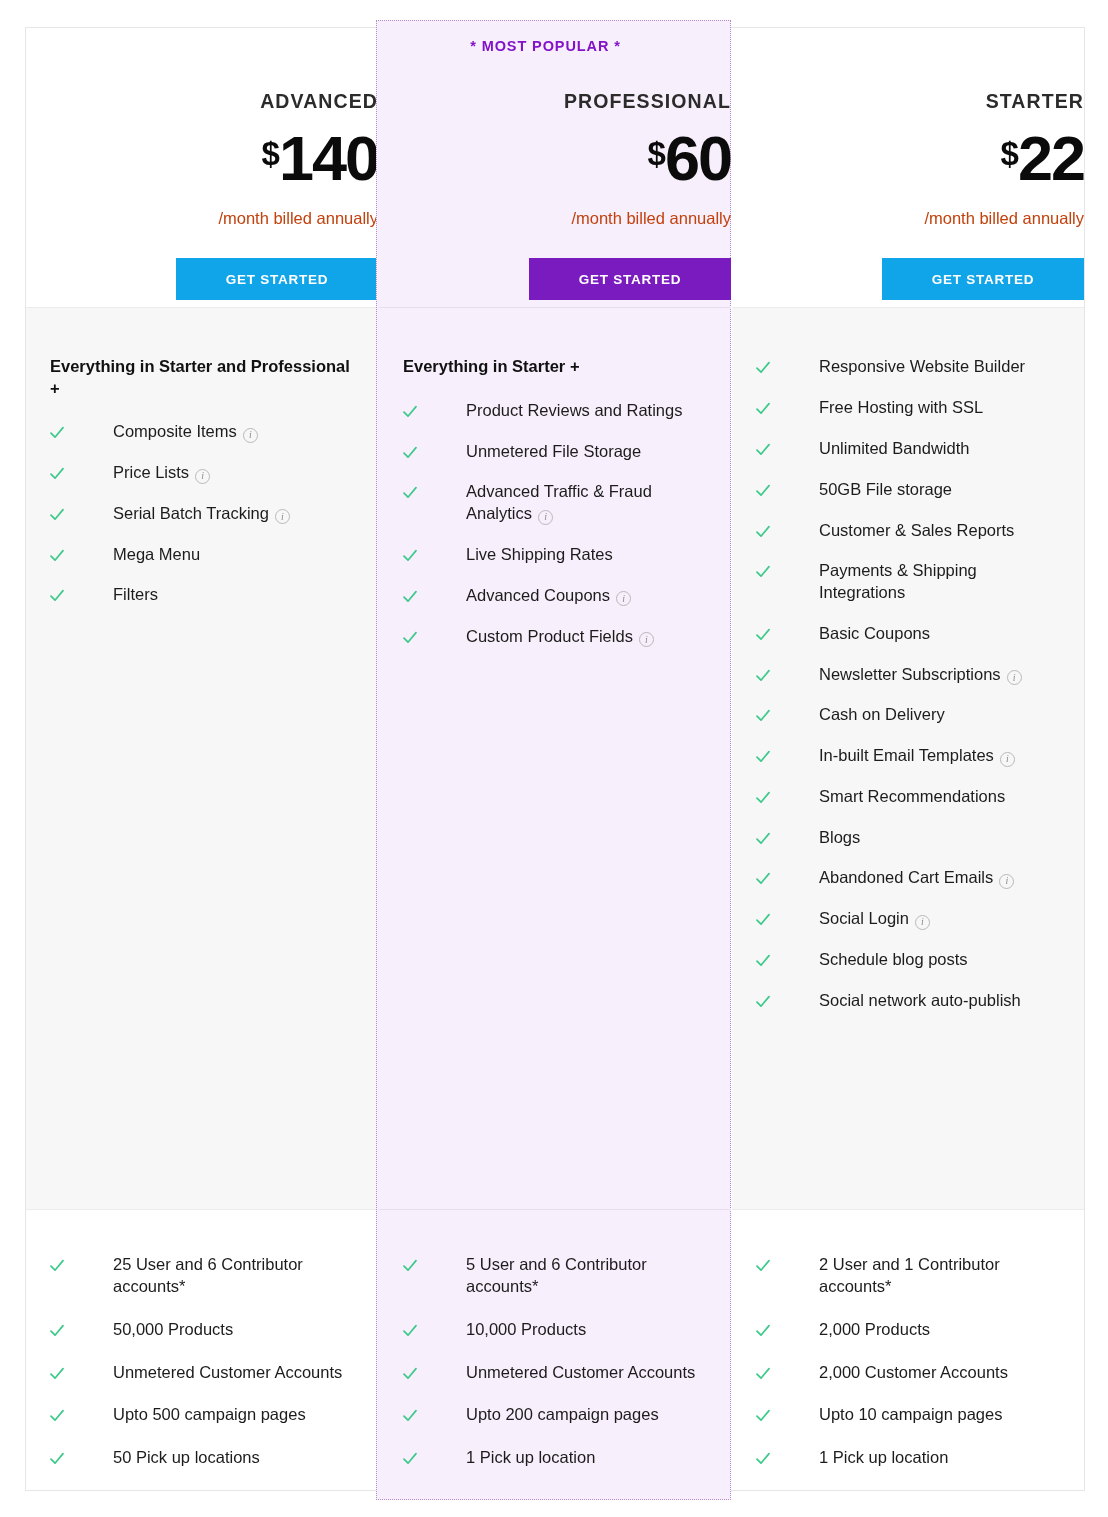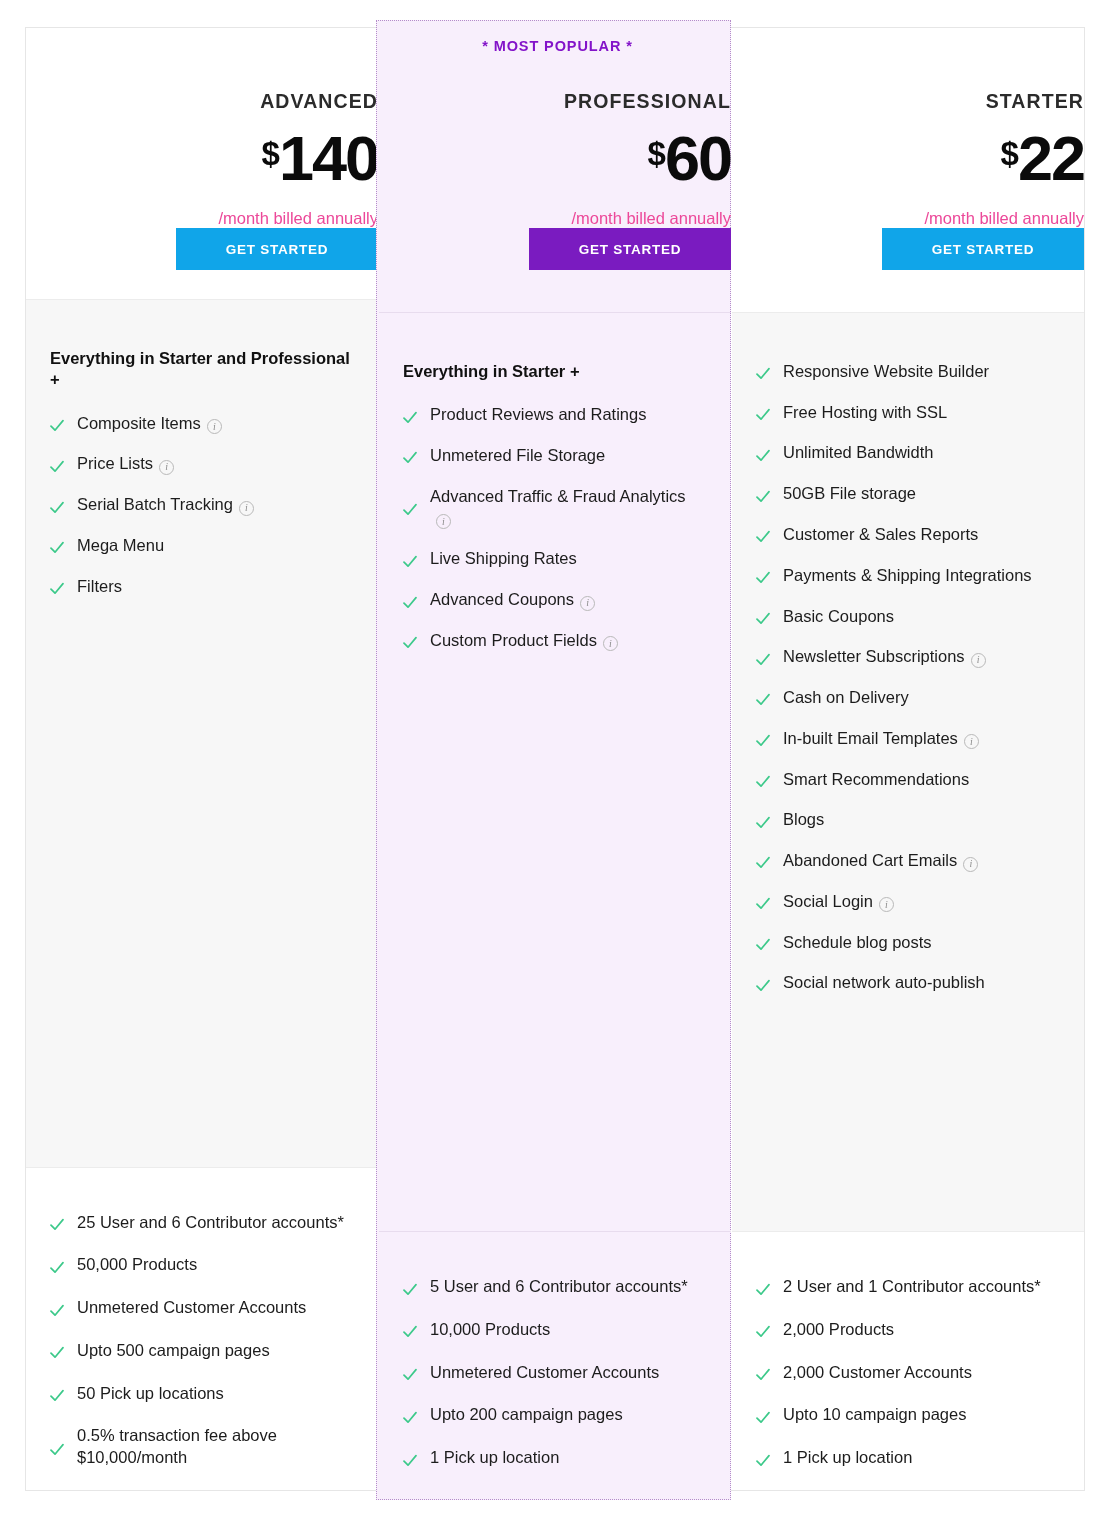--- a/index.html
+++ b/index.html
@@ -76,23 +76,24 @@
     letter-spacing: -1px;
   }
   .price .amt {
     font-size: 63px;
     font-weight: bold;
     letter-spacing: -2px;
   }
   .billing {
     margin-top: 19px;
     font-size: 16.5px;
-    color: #ec4899;
+    color: #c2410c;
   }
   .cta {
+    margin-top: 30px;
     width: 202px;
     height: 42px;
     border: none;
     color: #ffffff;
     font-size: 13.5px;
     font-weight: bold;
     letter-spacing: 0.75px;
     cursor: pointer;
     font-family: "Liberation Sans", sans-serif;
     display: flex;
@@ -128,25 +129,26 @@
     flex: 1;
     background: #ffffff;
     padding: 44px 26px 0 24px;
   }
   .col.popular .plan-limits { background: transparent; }
 
   
   ul.feat { list-style: none; }
   ul.feat li {
     display: flex;
-    align-items: center;
+    align-items: flex-start;
     font-size: 16.5px;
     color: #1c1c1c;
     line-height: 1.32;
     margin-bottom: 19px;
+    gap: 36px;
   }
   ul.feat.limits li { margin-bottom: 21px; }
   .check {
     flex: 0 0 auto;
     width: 14px;
     height: 14px;
     margin-right: 13px;
     margin-top: 5px;
     position: relative;
   }
@@ -183,21 +185,21 @@
     z-index: 5;
     pointer-events: none;
   }
   .col.popular { position: relative; z-index: 6; background: transparent; }
   .col.popular .plan-head { background: transparent; }
   .col.popular,
   .col.popular + .col { border-left-color: transparent; }
 
   .popular-banner {
     position: absolute;
-    left: 380px;
+    left: 368px;
     top: 38px;
     width: 355px;
     text-align: center;
     z-index: 7;
     font-size: 14.5px;
     font-weight: bold;
     letter-spacing: 0.9px;
     color: #8313c9;
   }
   .col.popular .plan-head { padding-top: 62px; }
@@ -299,28 +301,20 @@
                 <span class="feat-text">Upto 500 campaign pages</span>
               </li>
               <li>
                 <span class="check">
                   <svg width="14" height="14" viewBox="0 0 14 14">
                     <path d="M1 7.2 L5 11.2 L13 1.6" fill="none" stroke="#3cc98a" stroke-width="1.7" stroke-linecap="round" stroke-linejoin="round"></path>
                   </svg>
                 </span>
                 <span class="feat-text">50 Pick up locations</span>
               </li>
-              <li>
-                <span class="check">
-                  <svg width="14" height="14" viewBox="0 0 14 14">
-                    <path d="M1 7.2 L5 11.2 L13 1.6" fill="none" stroke="#3cc98a" stroke-width="1.7" stroke-linecap="round" stroke-linejoin="round"></path>
-                  </svg>
-                </span>
-                <span class="feat-text">0.5% transaction fee above $10,000/month</span>
-              </li>
             </ul>
           </div>
         </div>
         <div class="col popular">
           <div class="plan-head">
             <div class="plan-name">PROFESSIONAL</div>
             <div class="price">
               <span class="cur">$</span>
               <span class="amt">60</span>
             </div>

